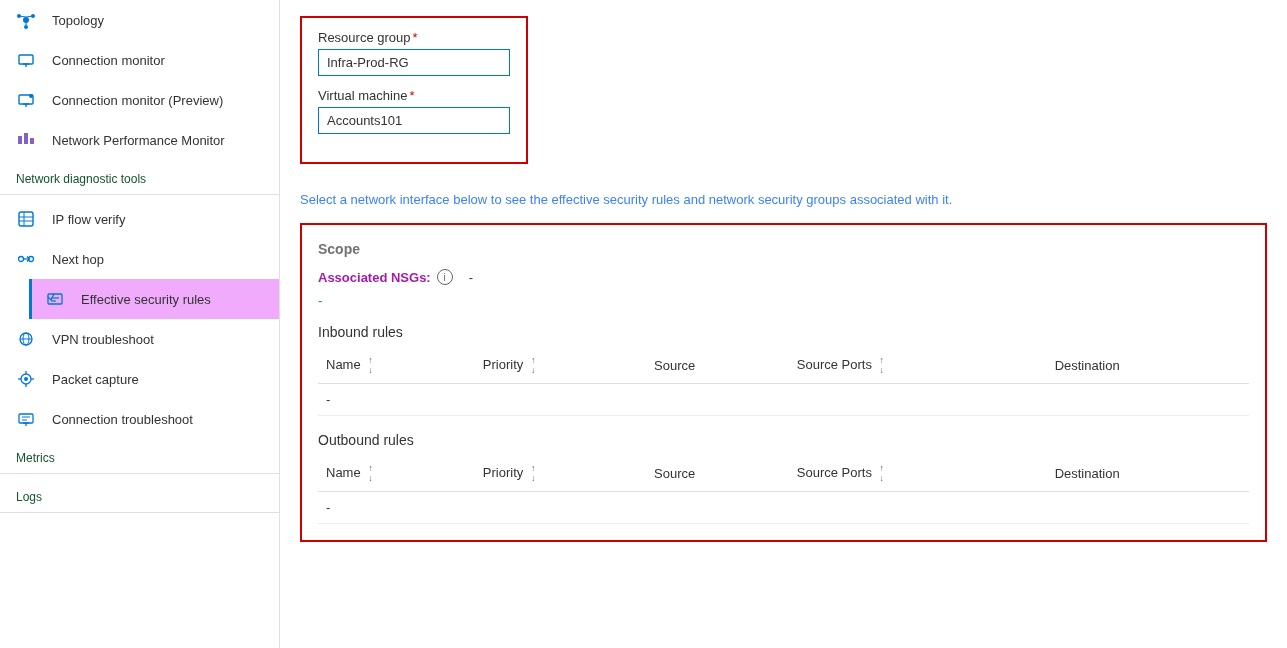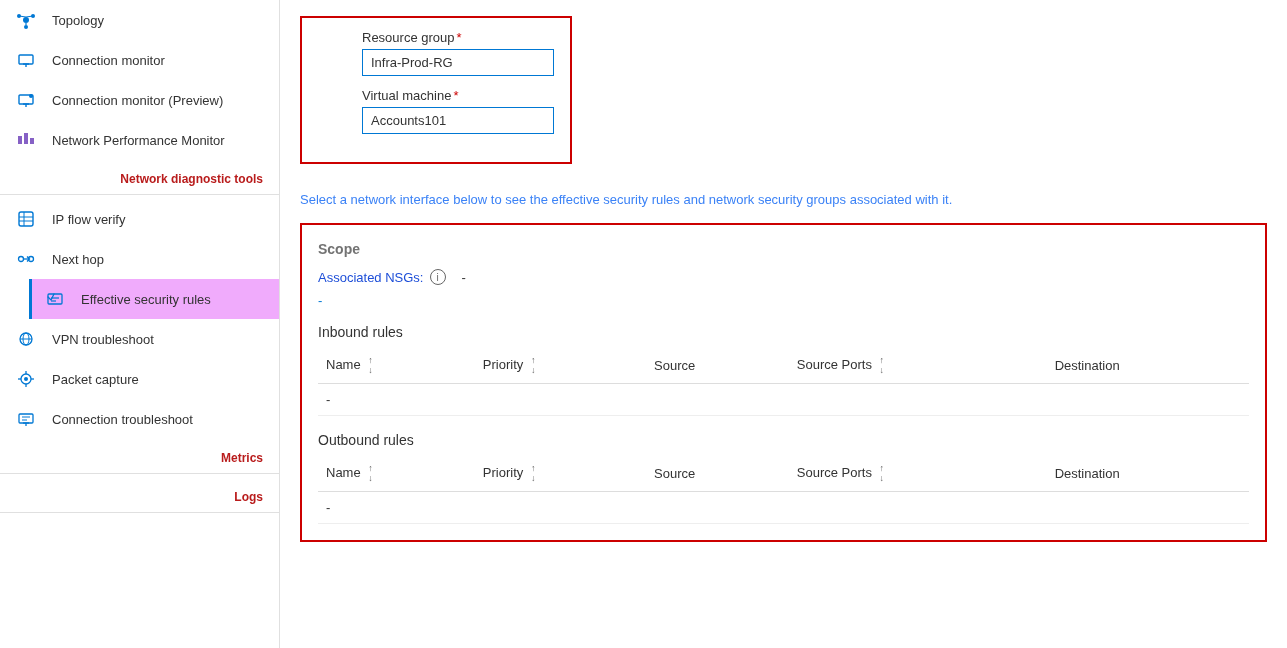--- a/index.html
+++ b/index.html
@@ -32,35 +32,34 @@
       width: 20px;
       height: 20px;
       display: flex;
       align-items: center;
       justify-content: center;
       flex-shrink: 0;
     }
     .sidebar-section-header {
       padding: 12px 16px 4px 16px;
       font-size: 12px;
-      font-weight: 700;
-      color: #b91c1c;
-      text-align: right;
+      font-weight: 400;
+      color: #14532d;
     }
 
     
     .main-content {
       flex: 1;
       background: #fff;
       overflow-y: auto;
       padding: 16px 20px;
     }
 
     
-    .form-group { margin-bottom: 12px; margin-left: 44px; }
+    .form-group { margin-bottom: 12px; }
     .form-label {
       font-size: 13px;
       color: #333;
       margin-bottom: 4px;
       display: block;
     }
     .required { color: #c00; margin-left: 2px; }
     .form-input {
       border: 1px solid #0078d4;
       padding: 5px 8px;
@@ -97,21 +96,21 @@
       color: #737373;
       margin-bottom: 12px;
       font-weight: 700;
     }
     .associated-nsgs-row {
       display: flex;
       align-items: center;
       gap: 6px;
       margin-bottom: 6px;
     }
-    .associated-nsgs-label { font-size: 13px; color: #1d4ed8; }
+    .associated-nsgs-label { font-size: 13px; color: #a21caf; font-weight: bold; }
     .info-icon {
       width: 16px;
       height: 16px;
       border-radius: 50%;
       border: 1px solid #666;
       display: inline-flex;
       align-items: center;
       justify-content: center;
       font-size: 10px;
       color: #666;

